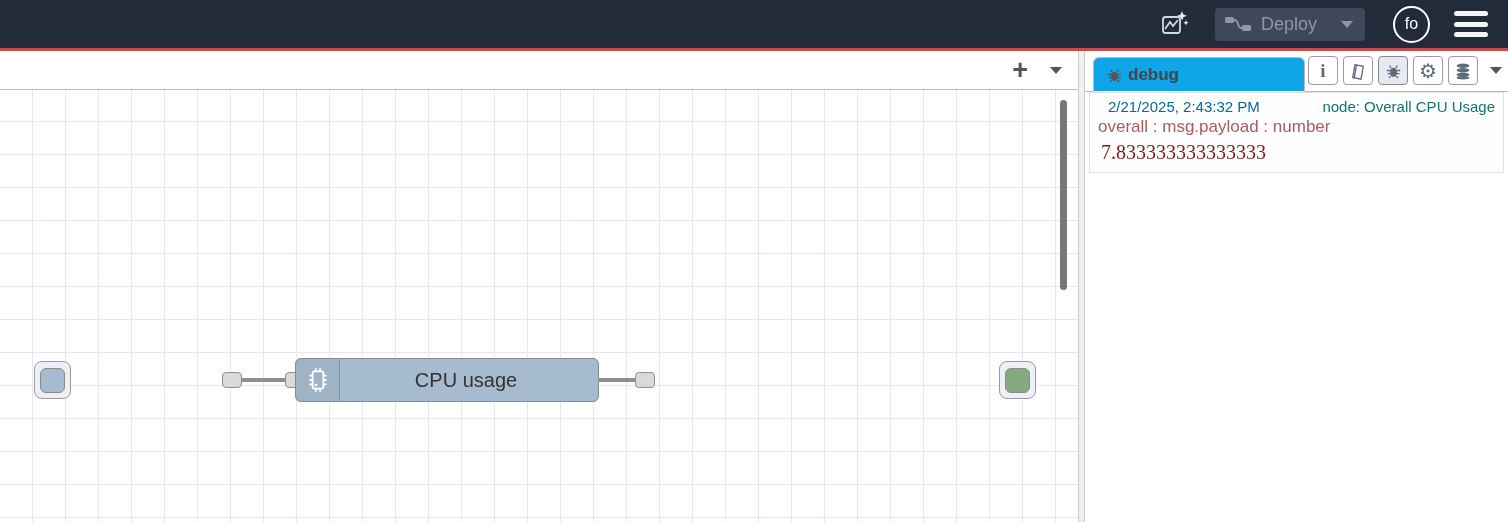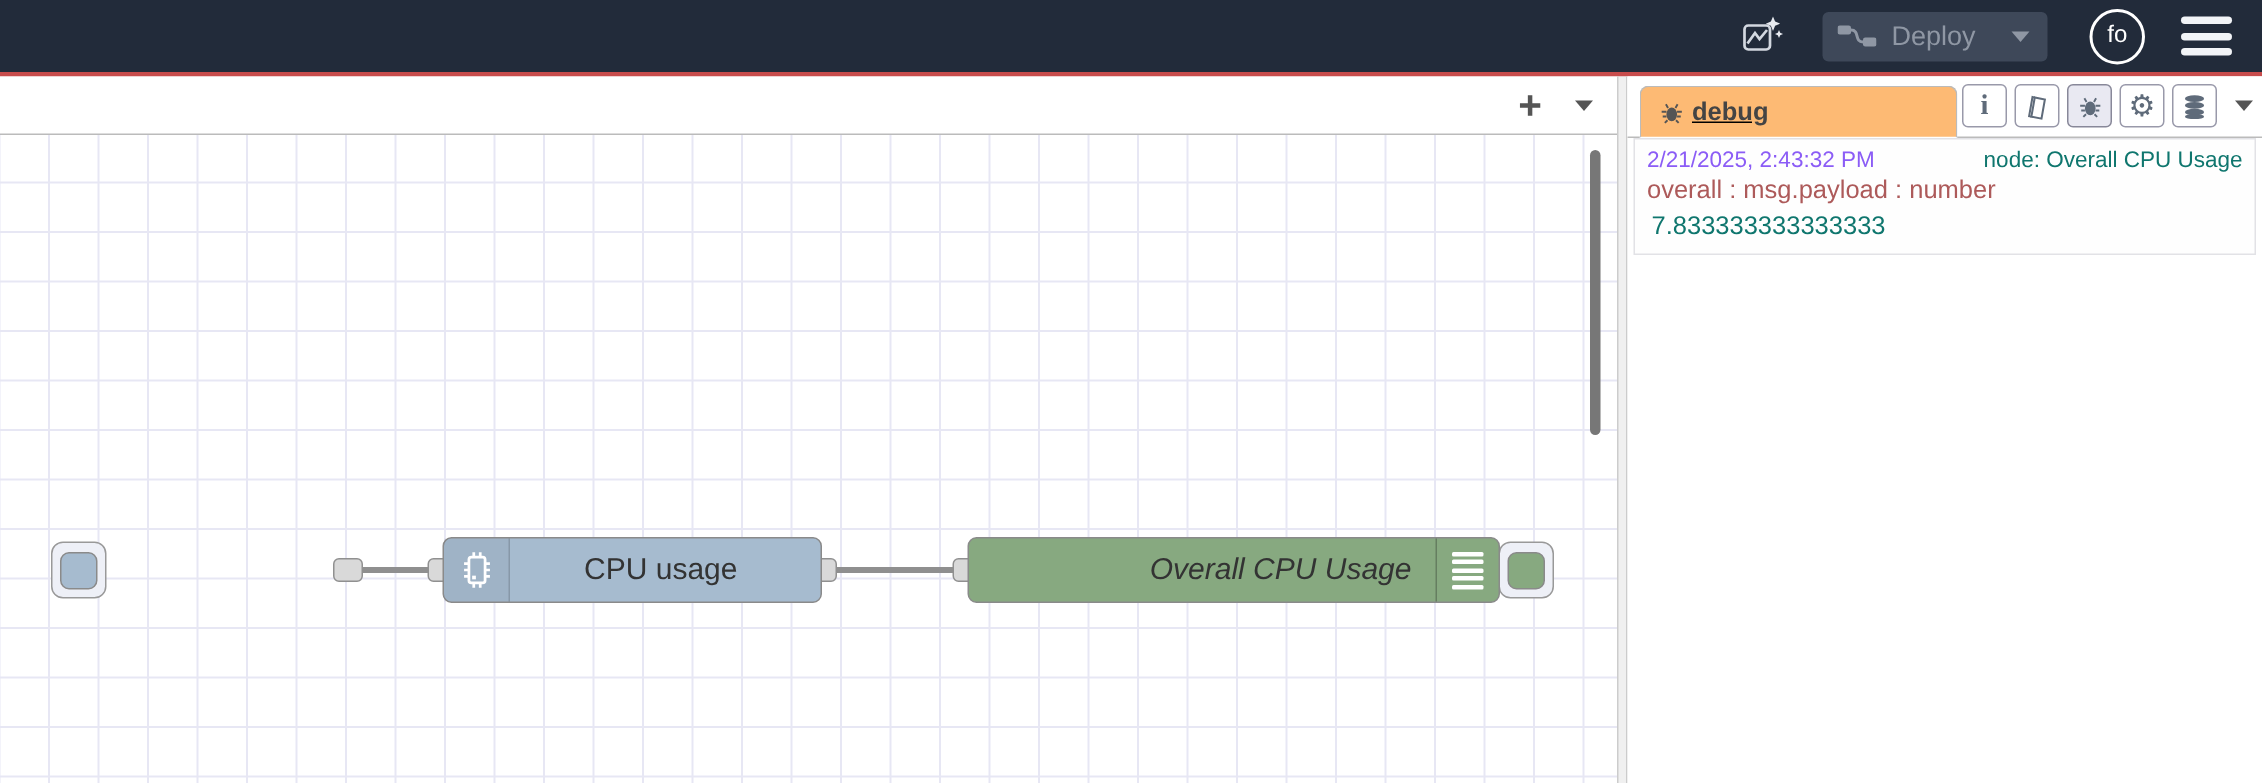--- a/index.html
+++ b/index.html
@@ -30,21 +30,21 @@
   
   .canvas { position:absolute; left:0; top:90px; width:1078px; height:432px; background:#fff;
     background-image:linear-gradient(to right,#e7e7f4 1px,transparent 1px),linear-gradient(to bottom,#e7e7f4 1px,transparent 1px);
     background-size:33px 33px; background-position:-1px -2px; }
   .wire { position:absolute; height:4px; background:#8f8f8f; top:288px; z-index:1; }
   .port { position:absolute; width:20px; height:16px; top:282px; background:#d9d9d9; border:1.5px solid #909090; border-radius:4px; z-index:2; cursor:crosshair; }
   .node { position:absolute; display:flex; align-items:stretch; border:1.5px solid #8a8a8a; border-radius:6px; z-index:3; cursor:move; }
   .node-blue { background:#a6bbcf; }
   .node-green { background:#87a980; }
   .node-inject { left:71px; top:267px; width:161px; height:46px; border:3.5px solid #ff8226; border-radius:9px; }
-  .node-cpu { left:295px; top:268px; width:253px; height:44px; }
+  .node-cpu { left:295px; top:268px; width:304px; height:44px; }
   .node-debug { left:645px; top:268px; width:355px; height:44px; }
   .icon-section { width:44px; display:flex; align-items:center; justify-content:center; border-right:1px solid rgba(0,0,0,0.15); background:rgba(0,0,0,0.04); }
   .icon-section-right { width:42px; display:flex; align-items:center; justify-content:center; border-left:1px solid rgba(0,0,0,0.25); }
   .node-label { flex:1; display:flex; align-items:center; font-size:20px; color:#333; }
   .label-left { padding-left:15px; }
   .label-center { justify-content:center; padding-right:6px; }
   .label-right { justify-content:flex-end; padding-right:16px; font-style:italic; }
   .side-btn { position:absolute; width:37px; height:38px; top:271px; background:#eef0f7; border:1.5px solid #999;
     border-radius:8px; display:flex; align-items:center; justify-content:center; z-index:2; cursor:pointer; }
   .side-btn .inner { width:25px; height:25px; border-radius:6px; border:1.5px solid #8a8a8a; }
@@ -53,44 +53,44 @@
   .inner-blue { background:#a6bbcf; }
   .inner-green { background:#87a980; }
   .lines-icon { display:flex; flex-direction:column; gap:2.5px; }
   .lines-icon div { width:21px; height:3px; background:#fff; border-radius:1px; }
   .vscroll { position:absolute; left:1060px; top:10px; width:7px; height:190px; background:#777; border-radius:4px; cursor:pointer; }
 
   
   .gutter { position:absolute; left:1078px; top:51px; width:7px; height:471px; background:#f0f0f0; border-left:1px solid #ccc; border-right:1px solid #ccc; cursor:col-resize; }
   .sidebar { position:absolute; left:1085px; top:51px; width:423px; height:471px; background:#fff; }
   .sidebar-tabbar { position:relative; height:41px; border-bottom:1px solid #bbb; background:#fff; }
-  .debug-tab { position:absolute; left:8px; bottom:-1px; height:35px; width:212px; background:#fdba74;
+  .debug-tab { position:absolute; left:8px; bottom:-1px; height:35px; width:212px; background:#0ea5e9;
     border:1px solid #bbb; border-bottom:1px solid #fff; border-radius:6px 6px 0 0;
-    display:flex; align-items:center; gap:5px; padding:0 12px; cursor:pointer;text-decoration:underline; }
+    display:flex; align-items:center; gap:5px; padding:0 12px; cursor:pointer; }
   .debug-tab .tab-text { font-weight:bold; color:#444; font-size:17px; }
   .sidebar-tab-buttons { position:absolute; right:30px; top:5px; display:flex; align-items:center; gap:5px; }
   .icon-btn { width:30px; height:29px; border:1px solid #99a; border-radius:4px; background:#fff;
     display:flex; align-items:center; justify-content:center; color:#5f6b7a; cursor:pointer; }
   .icon-btn.active { background:#e9e9f2; border-color:#889; }
   .sidebar-caret { position:absolute; right:6px; top:16px; }
   .info-glyph { font-family:"Liberation Serif", serif; font-weight:bold; font-size:19px; line-height:1; }
   .gear-glyph { font-size:20px; line-height:1; }
 
   .sidebar-toolbar { height:47px; display:flex; align-items:center; justify-content:flex-end; gap:11px; padding-right:13px; }
   .pill-btn { height:33px; border:1px solid #aaa; border-radius:3px; background:#fff; display:flex; align-items:center;
     gap:8px; padding:0 11px; color:#777; font-size:17px; cursor:pointer; }
   .pill-caret { width:0; height:0; border-left:5px solid transparent; border-right:5px solid transparent; border-top:6px solid #777; }
 
   .messages { padding:0 4px; }
   .message { border:1px solid #e2e2e6; background:#fefefe; padding:5px 8px 8px; cursor:pointer; }
   .msg-meta { display:flex; justify-content:space-between; align-items:baseline; font-size:15px; }
-  .msg-time { color:#8b5cf6; }
+  .msg-time { color:#0369a1;margin-left:10px; }
   .msg-node { color:#0f766e; }
   .msg-property { margin-top:2px; font-size:17px; color:#ad5a5a; }
-  .msg-value { margin-top:4px; padding-left:3px; font-family:Liberation Sans, sans-serif; font-size:17px; color:#0f766e; }
+  .msg-value { margin-top:4px; padding-left:3px; font-family:Liberation Serif, serif; font-size:20px; color:#7f1d1d; }
 
   svg { display:block; }
 </style>
 </head>
 <body>
 
 <div class="page">
 
   <div class="top-header">
     <div class="assistant-btn">
@@ -152,32 +152,20 @@
           <rect x="9" y="16.5" width="2.3" height="2.3" fill="#fff"></rect>
         </svg>
       </div>
       <div class="node-label label-center">CPU usage</div>
     </div>
 
     <div class="side-btn debug-button">
       <div class="inner inner-green"></div>
     </div>
 
-    <div class="node node-green node-debug">
-      <div class="node-label label-right">Overall CPU Usage</div>
-      <div class="icon-section-right">
-        <div class="lines-icon">
-          <div></div>
-            <div></div>
-            <div></div>
-            <div></div>
-            <div></div>
-        </div>
-      </div>
-    </div>
 
     <div class="vscroll"></div>
   </div>
 
   <div class="gutter"></div>
 
   <div class="sidebar">
 
     <div class="sidebar-tabbar">
       <div class="debug-tab">

